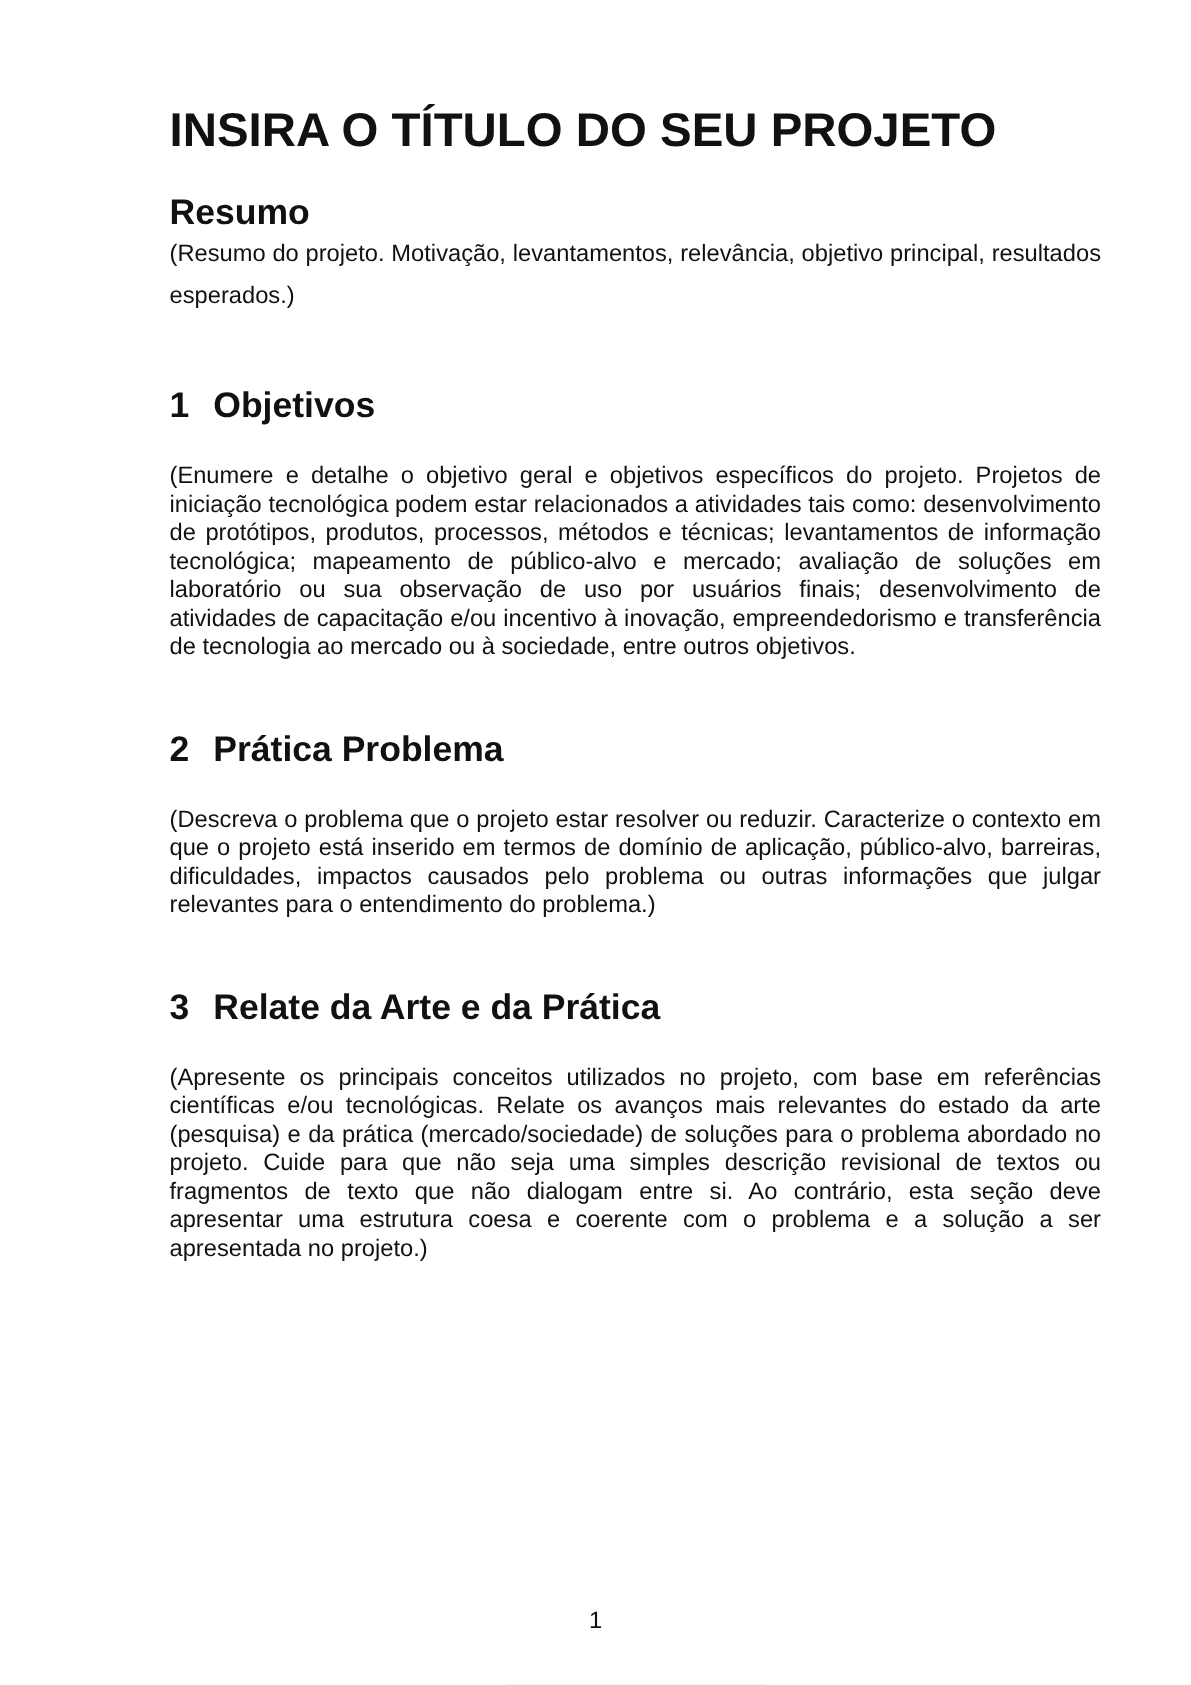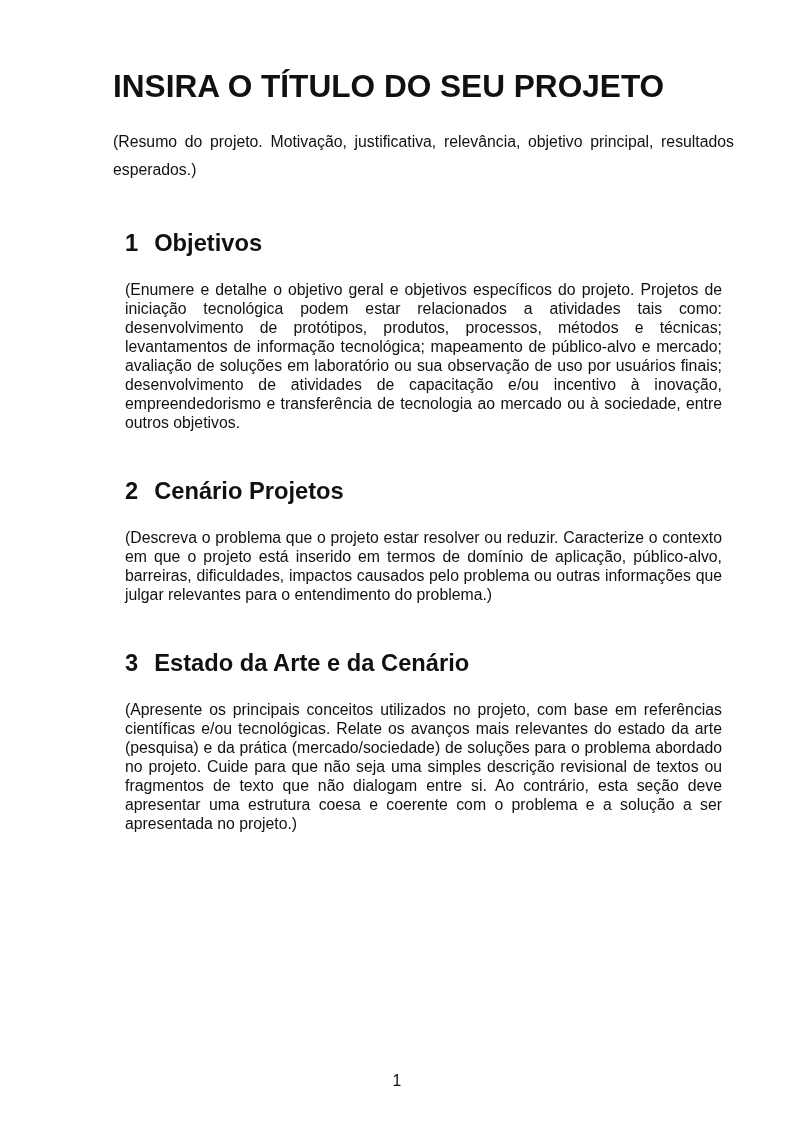--- a/index.html
+++ b/index.html
@@ -31,21 +31,21 @@
     margin: 0;
   }
   .abstract-text {
     margin: 0;
     line-height: 28px;
     text-align: justify;
     hyphens: auto;
     -webkit-hyphens: auto;
   }
   .section {
-    margin: 12px;
+    margin: 0;
   }
   .section-heading {
     font-weight: bold;
     line-height: 28px;
     margin: 45px 0 23px 0;
   }
   .section-number {
     display: inline-block;
     margin-right: 16px;
   }
@@ -65,39 +65,40 @@
     line-height: 18px;
   }
 </style>
 </head>
 <body>
 
 <div class="page">
 
   <h1 class="doc-title">INSIRA O TÍTULO DO SEU PROJETO</h1>
 
+  <h2 class="abstract-heading">Resumo</h2>
 
-  <p class="abstract-text">(Resumo do projeto. Motivação, justificativa, relevância, objetivo principal, resultados esperados.)</p>
+  <p class="abstract-text">(Resumo do projeto. Motivação, levantamentos, relevância, objetivo principal, resultados esperados.)</p>
 
   <div class="section">
     <h2 class="section-heading">
       <span class="section-number">1</span><span>Objetivos</span>
     </h2>
     <p class="section-body">(Enumere e detalhe o objetivo geral e objetivos específicos do projeto. Projetos de iniciação tecnológica podem estar relacionados a atividades tais como: desenvolvimento de protótipos, produtos, processos, métodos e técnicas; levantamentos de informação tecnológica; mapeamento de público-alvo e mercado; avaliação de soluções em laboratório ou sua observação de uso por usuários finais; desenvolvimento de atividades de capacitação e/ou incentivo à inovação, empreendedorismo e transferência de tecnologia ao mercado ou à sociedade, entre outros objetivos.</p>
   </div>
 
   <div class="section">
     <h2 class="section-heading">
-      <span class="section-number">2</span><span>Cenário Projetos</span>
+      <span class="section-number">2</span><span>Prática Problema</span>
     </h2>
     <p class="section-body">(Descreva o problema que o projeto estar resolver ou reduzir. Caracterize o contexto em que o projeto está inserido em termos de domínio de aplicação, público-alvo, barreiras, dificuldades, impactos causados pelo problema ou outras informações que julgar relevantes para o entendimento do problema.)</p>
   </div>
 
   <div class="section">
     <h2 class="section-heading">
-      <span class="section-number">3</span><span>Estado da Arte e da Cenário</span>
+      <span class="section-number">3</span><span>Relate da Arte e da Prática</span>
     </h2>
     <p class="section-body">(Apresente os principais conceitos utilizados no projeto, com base em referências científicas e/ou tecnológicas. Relate os avanços mais relevantes do estado da arte (pesquisa) e da prática (mercado/sociedade) de soluções para o problema abordado no projeto. Cuide para que não seja uma simples descrição revisional de textos ou fragmentos de texto que não dialogam entre si. Ao contrário, esta seção deve apresentar uma estrutura coesa e coerente com o problema e a solução a ser apresentada no projeto.)</p>
   </div>
 
   <div class="page-number">1</div>
 
 </div>
 
 </body></html>

